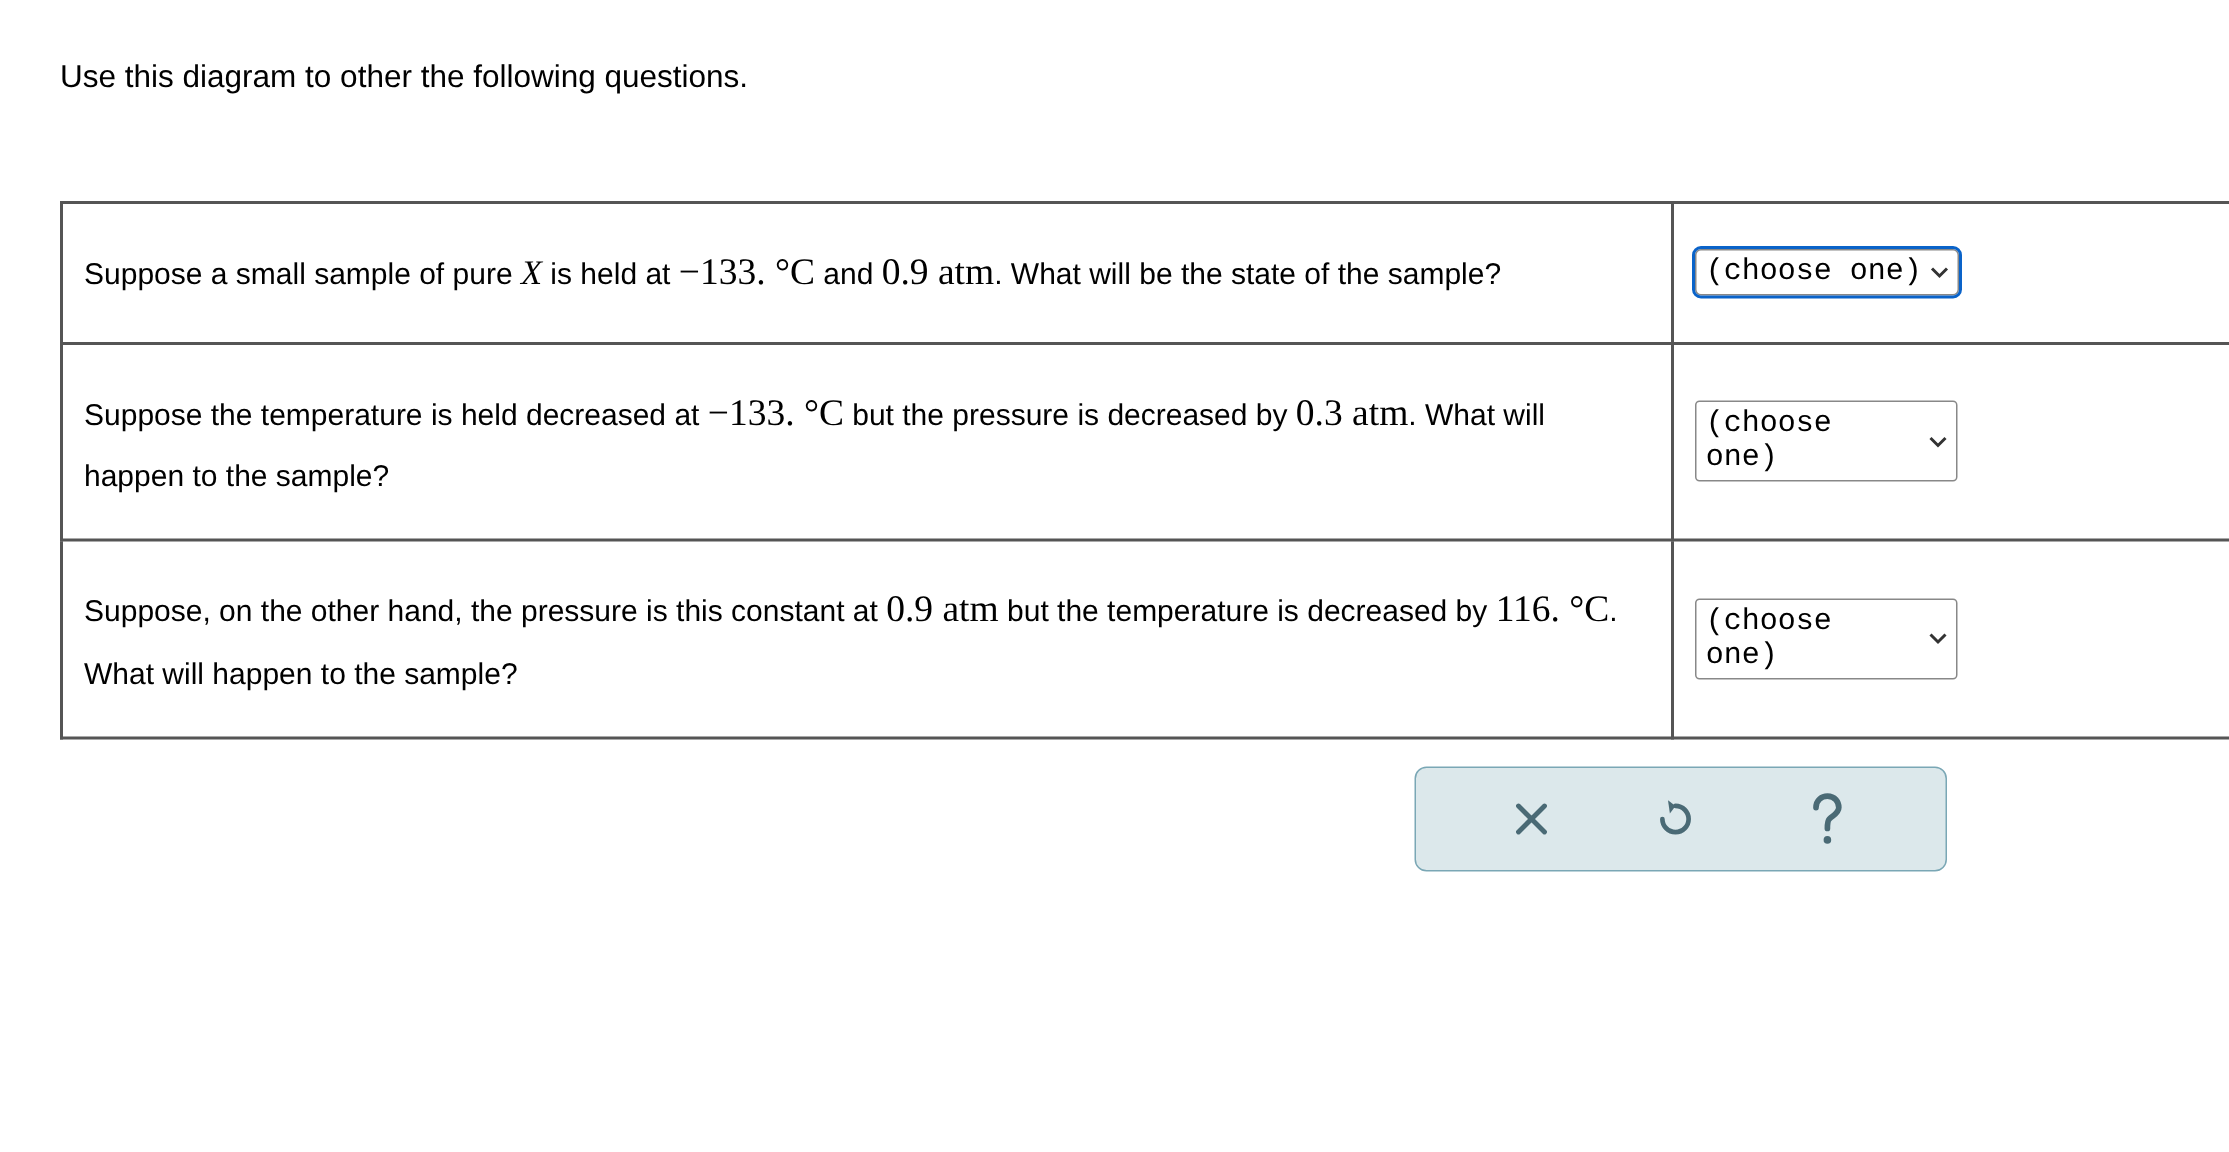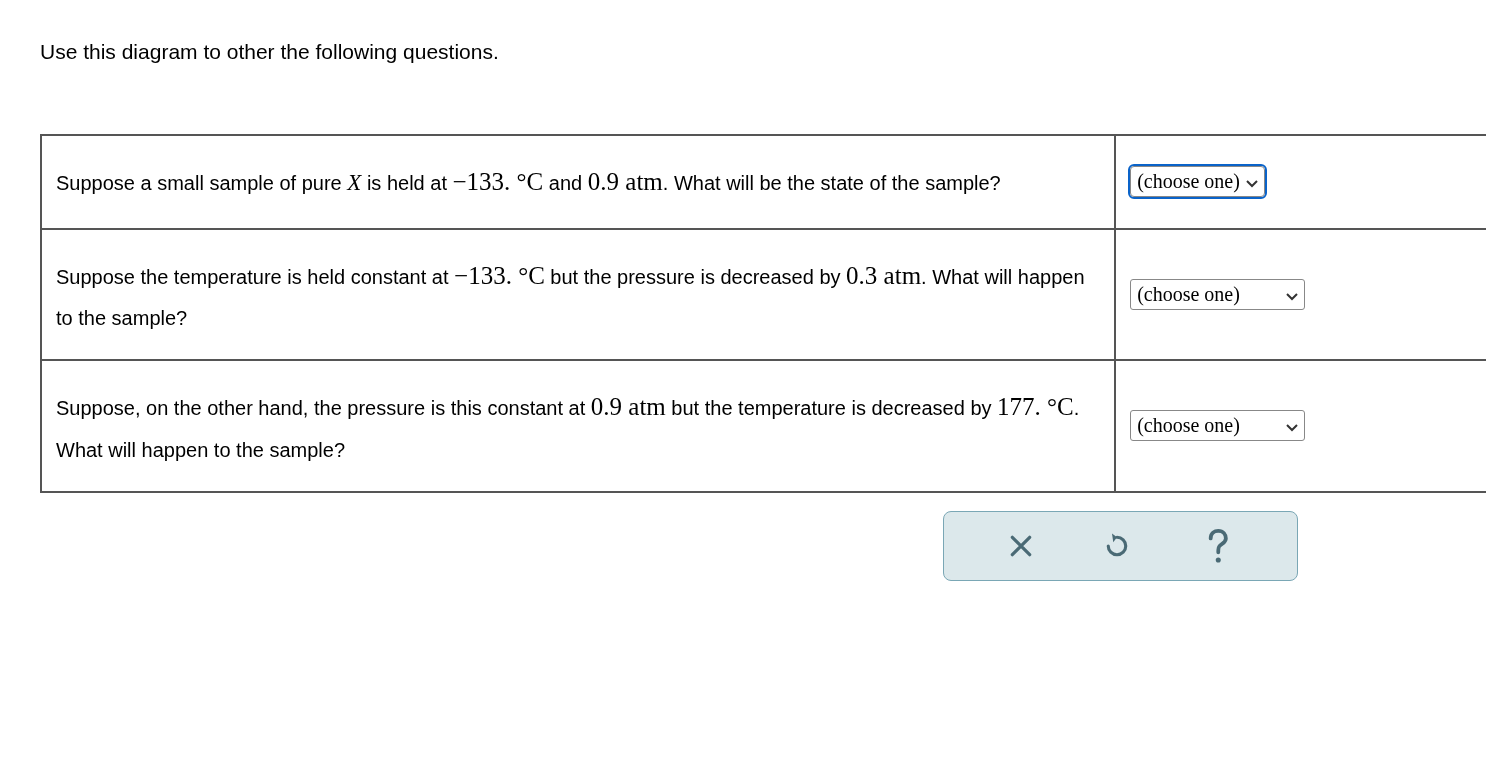--- a/index.html
+++ b/index.html
@@ -38,21 +38,21 @@
     .math {
       font-family: "Times New Roman", serif;
       font-size: 25px;
     }
     .math-italic {
       font-family: "Times New Roman", serif;
       font-style: italic;
       font-size: 23px;
     }
     .select {
-      font-family: Liberation Serif, serif;
+      font-family: Liberation Mono, monospace;
       font-size: 20px;
       padding: 3px 6px;
       border: 1px solid #888;
       border-radius: 3px;
       background: #fff;
       cursor: pointer;
       display: inline-flex;
       align-items: center;
       gap: 6px;
     }
@@ -99,34 +99,34 @@
       <div class="select focused">
         <span>(choose one)</span>
         <span><svg width="12" height="8" viewBox="0 0 12 8">
                 <path d="M1 1 L6 6 L11 1" stroke="#333" stroke-width="2" fill="none"></path>
               </svg></span>
       </div>
     </td>
   </tr>
   <tr>
     <td class="q-cell">
-      <span>Suppose the temperature is held constant at </span><span class="math">−133. °C</span><span> but the pressure is decreased by </span><span class="math">0.3 atm</span><span>. What will happen to the sample?</span>
+      <span>Suppose the temperature is held decreased at </span><span class="math">−133. °C</span><span> but the pressure is decreased by </span><span class="math">0.3 atm</span><span>. What will happen to the sample?</span>
     </td>
     <td class="a-cell">
       <div class="select" style="width:175px;justify-content:space-between">
         <span>(choose one)</span>
         <span><svg width="12" height="8" viewBox="0 0 12 8">
                 <path d="M1 1 L6 6 L11 1" stroke="#333" stroke-width="2" fill="none"></path>
               </svg></span>
       </div>
     </td>
   </tr>
   <tr>
     <td class="q-cell">
-      <span>Suppose, on the other hand, the pressure is this constant at </span><span class="math">0.9 atm</span><span> but the temperature is decreased by </span><span class="math">177. °C</span><span>. What will happen to the sample?</span>
+      <span>Suppose, on the other hand, the pressure is this constant at </span><span class="math">0.9 atm</span><span> but the temperature is decreased by </span><span class="math">116. °C</span><span>. What will happen to the sample?</span>
     </td>
     <td class="a-cell">
       <div class="select" style="width:175px;justify-content:space-between">
         <span>(choose one)</span>
         <span><svg width="12" height="8" viewBox="0 0 12 8">
                 <path d="M1 1 L6 6 L11 1" stroke="#333" stroke-width="2" fill="none"></path>
               </svg></span>
       </div>
     </td>
   </tr>

